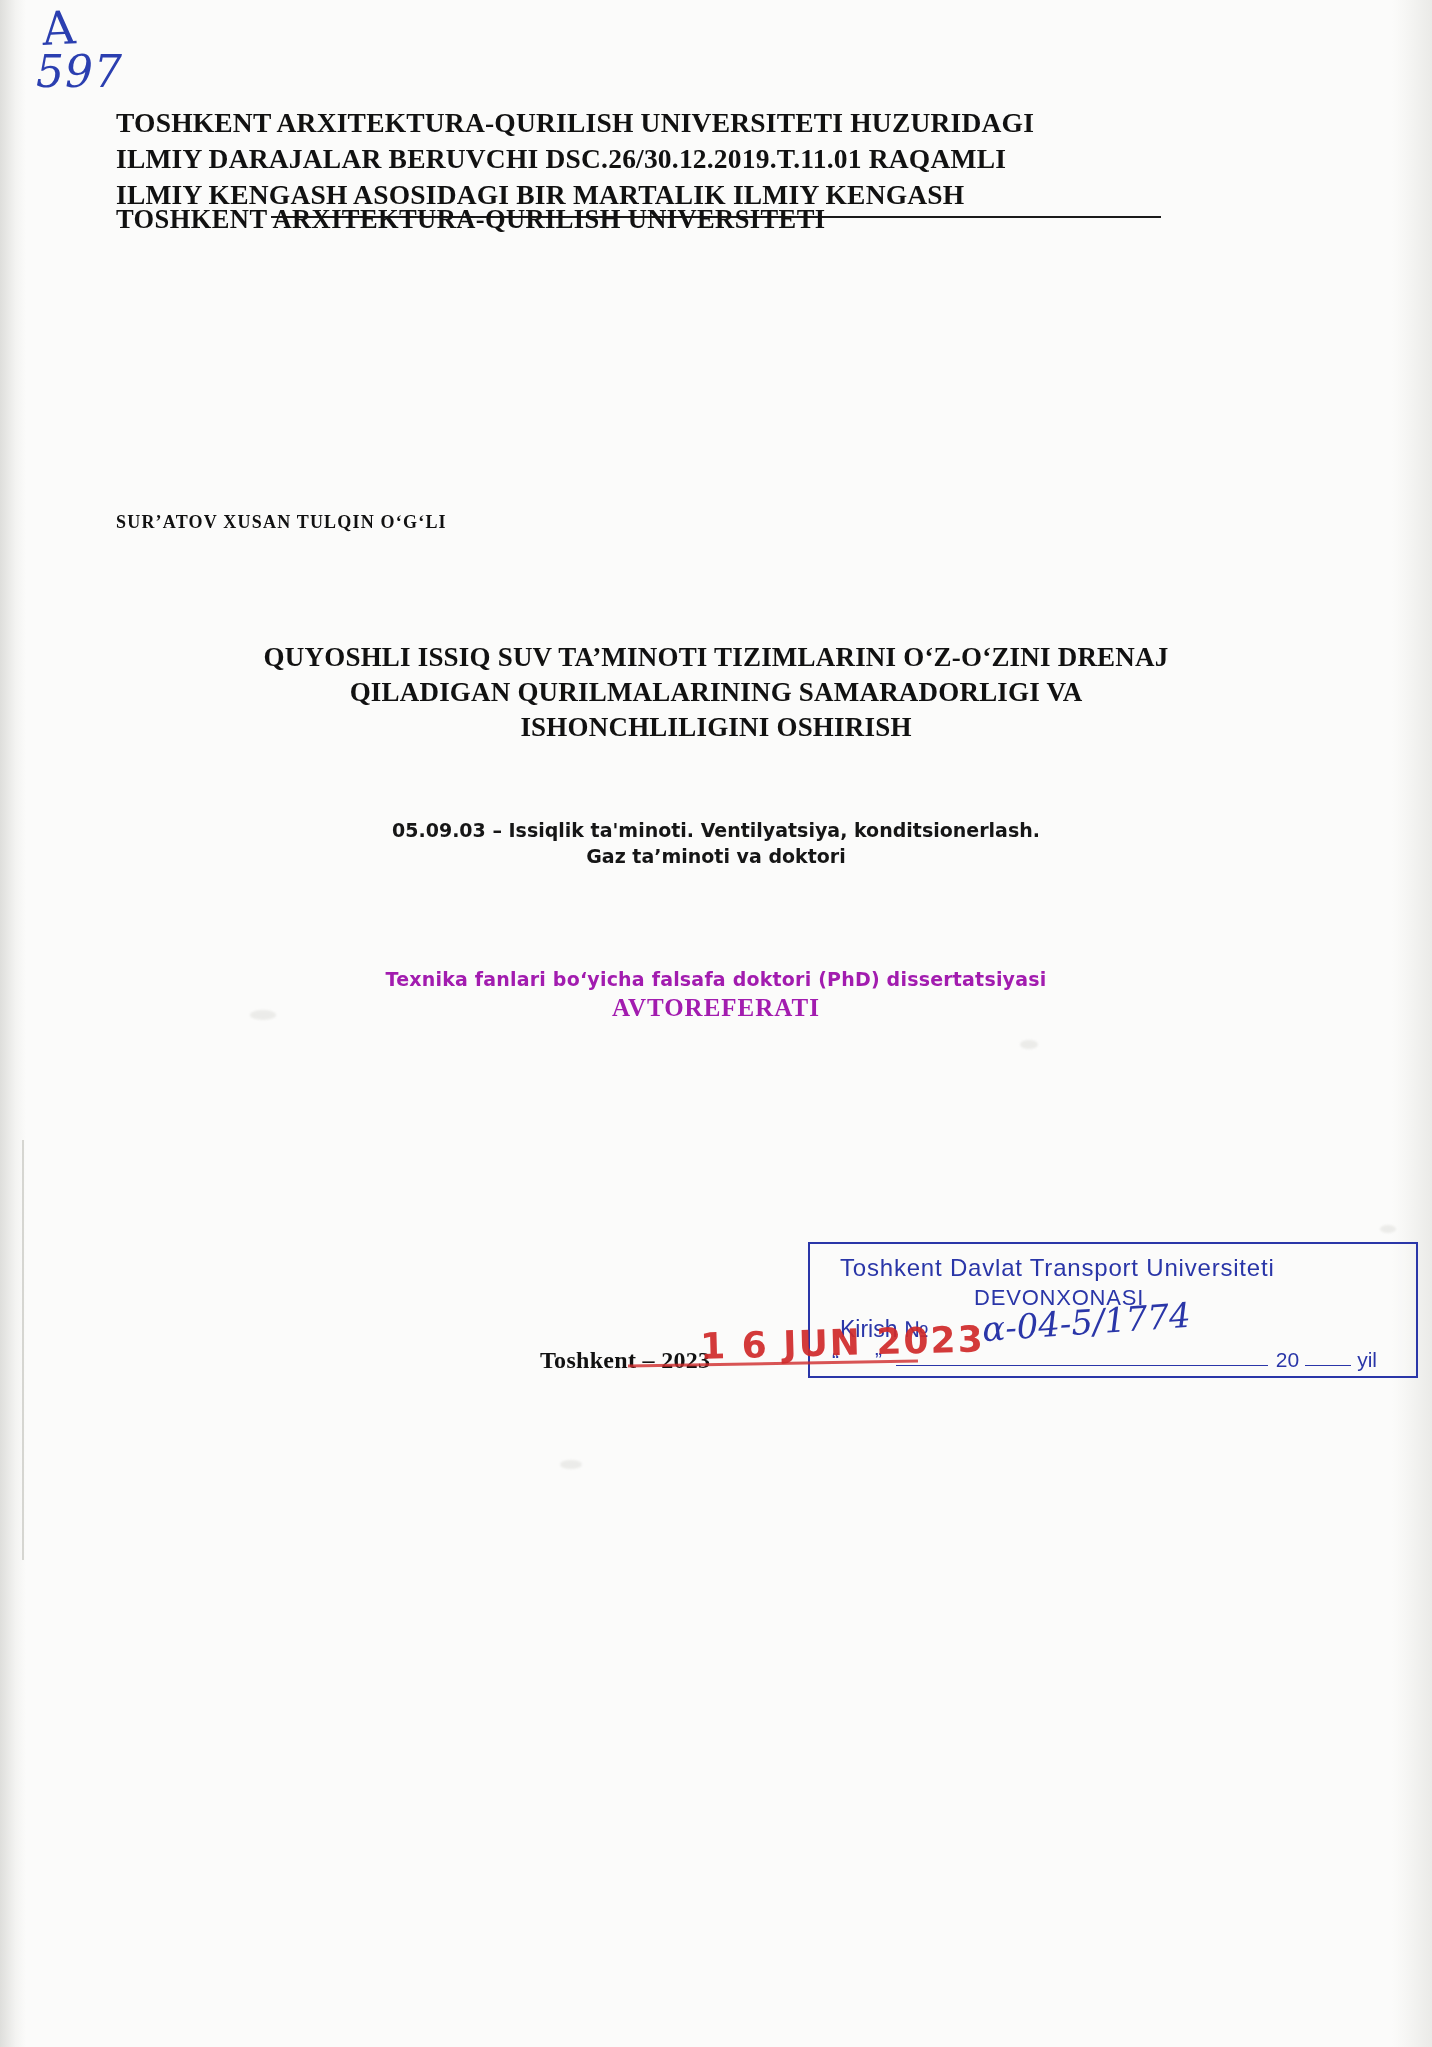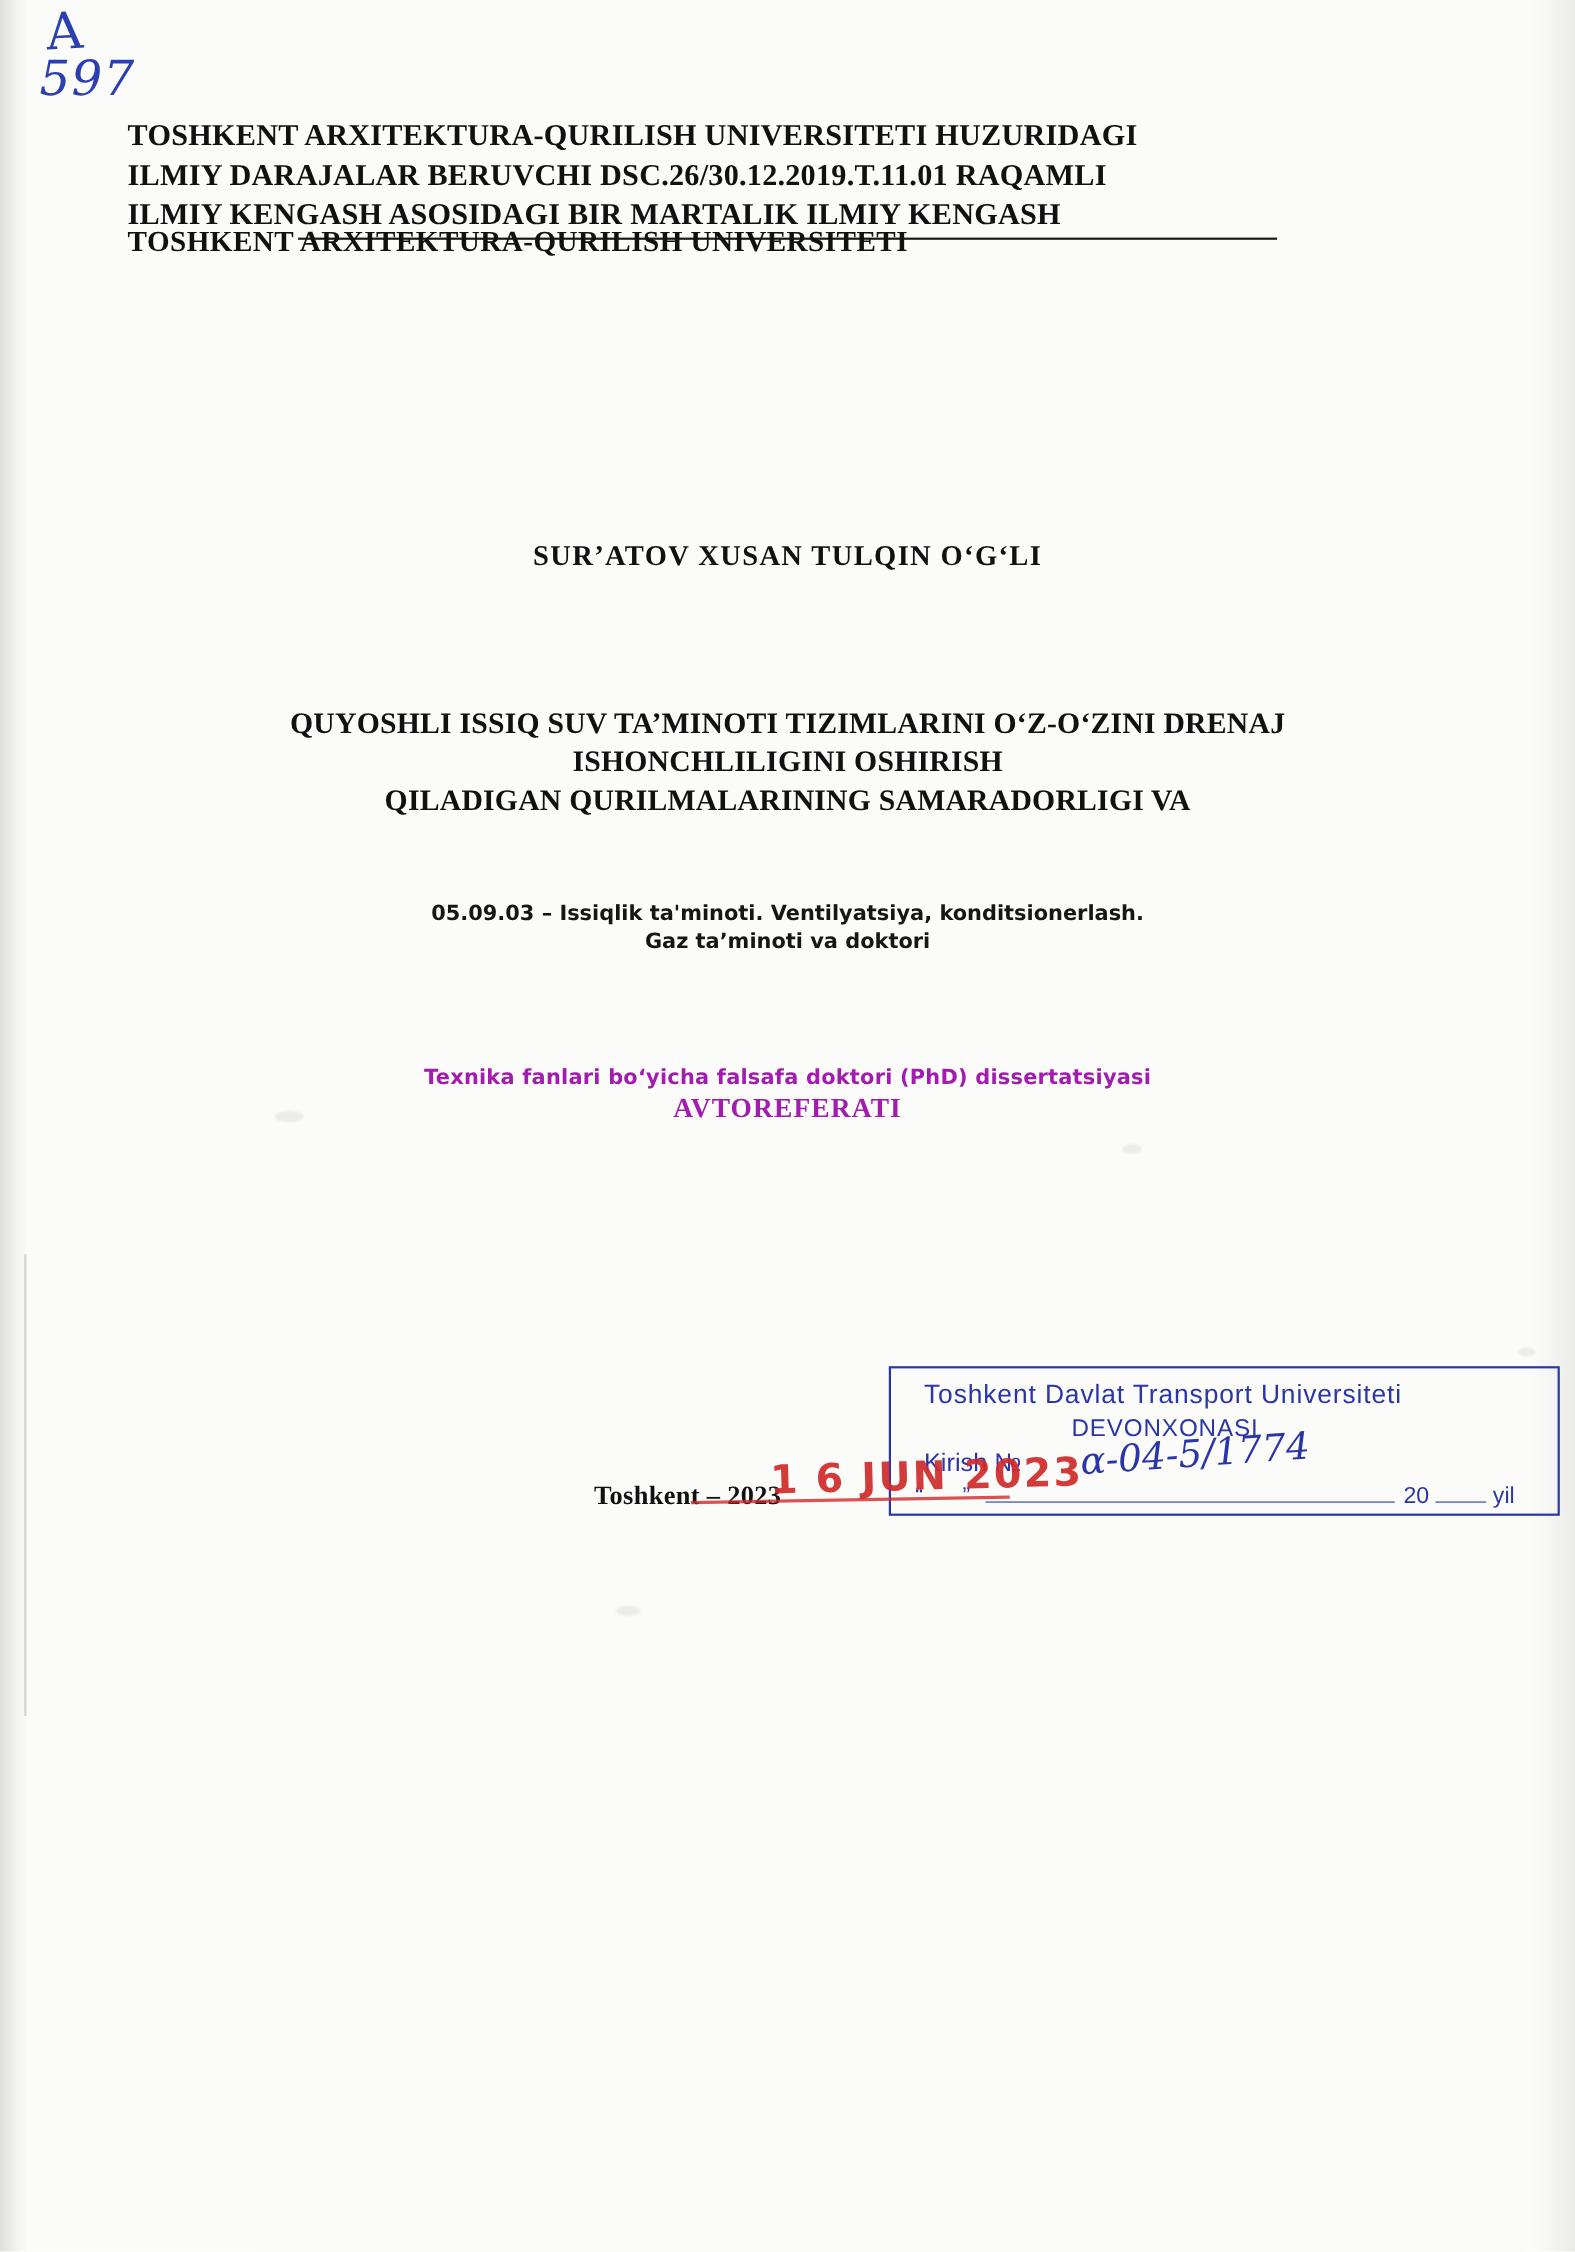--- a/index.html
+++ b/index.html
@@ -91,25 +91,24 @@
     width: 1200px;
     text-align: left;
     font-weight: bold;
     font-size: 26.5px;
     letter-spacing: .4px;
   }
 
   .author {
     position: absolute;
     left: 116px;
-    top: 491px;
-    width: 1200px;
-    text-align: center;
-    font-weight: bold;
-    font-size: 26px;
+    top: 512px;
+    width: 1200px;
+    font-weight: bold;
+    font-size: 18px;
     letter-spacing: 1.2px;
   }
 
   .title {
     position: absolute;
     left: 116px;
     top: 640px;
     width: 1200px;
     text-align: center;
     font-weight: bold;
@@ -282,22 +281,22 @@
     <div>ILMIY KENGASH ASOSIDAGI BIR MARTALIK ILMIY KENGASH</div>
     <div class="rule"></div>
   </div>
 
   <div class="university">TOSHKENT ARXITEKTURA-QURILISH UNIVERSITETI</div>
 
   <div class="author">SUR’ATOV XUSAN TULQIN O‘G‘LI</div>
 
   <div class="title">
     <div>QUYOSHLI ISSIQ SUV TA’MINOTI TIZIMLARINI O‘Z-O‘ZINI DRENAJ</div>
+    <div>QILADIGAN QURILMALARINING SAMARADORLIGI VA</div>
     <div>ISHONCHLILIGINI OSHIRISH</div>
-    <div>QILADIGAN QURILMALARINING SAMARADORLIGI VA</div>
   </div>
 
   <div class="specialty">
     <div>05.09.03 – Issiqlik ta'minoti. Ventilyatsiya, konditsionerlash.</div>
     <div>Gaz ta’minoti va doktori</div>
   </div>
 
   <div class="degree">
     <div class="line1">Texnika fanlari bo‘yicha falsafa doktori (PhD) dissertatsiyasi</div>
     <div class="line2">AVTOREFERATI</div>

